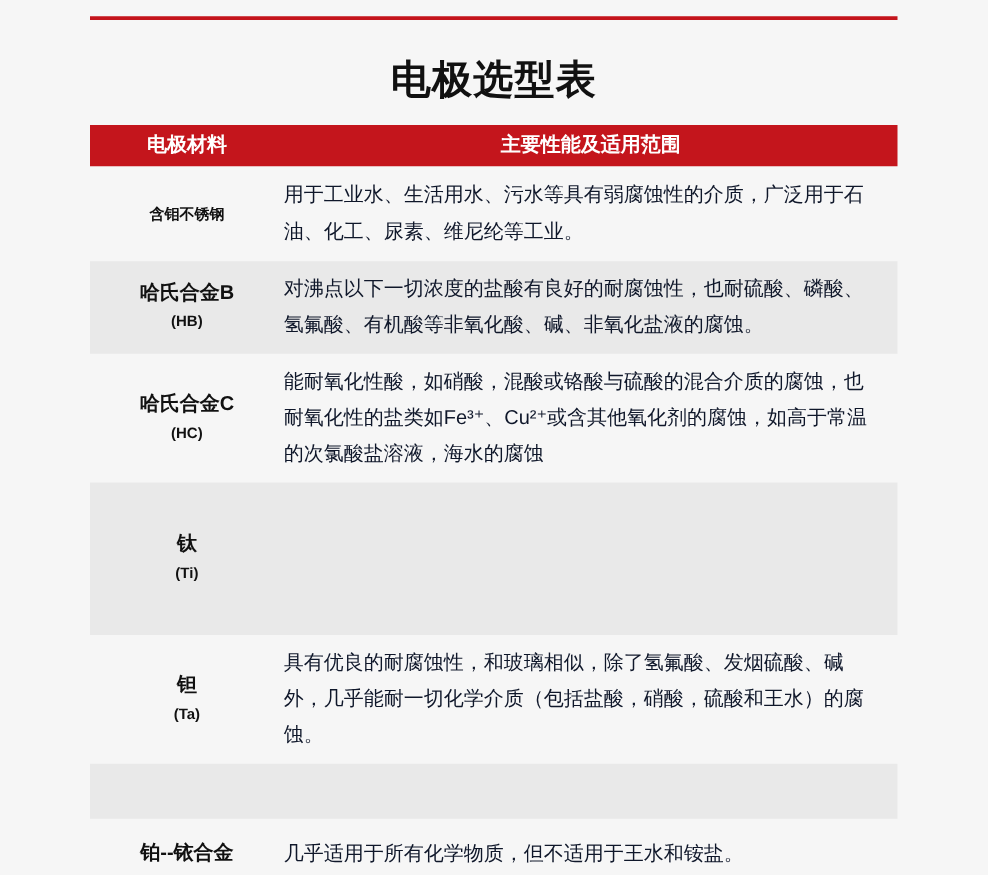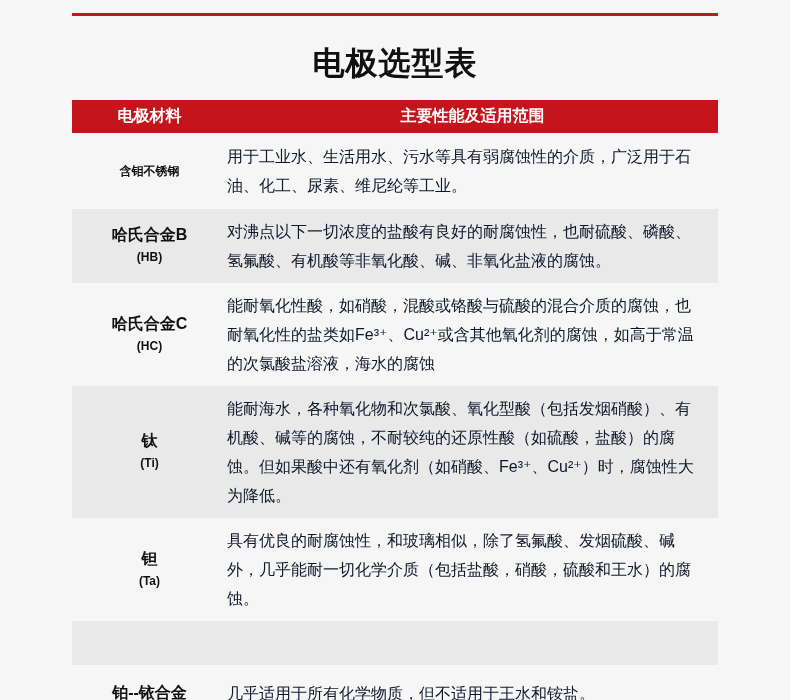--- a/index.html
+++ b/index.html
@@ -134,23 +134,20 @@
       <div class="desc-cell">
         <span class="desc-text">能耐氧化性酸，如硝酸，混酸或铬酸与硫酸的混合介质的腐蚀，也耐氧化性的盐类如Fe³⁺、Cu²⁺或含其他氧化剂的腐蚀，如高于常温的次氯酸盐溶液，海水的腐蚀</span>
       </div>
     </div>
 
     <div class="trow r3 shaded">
       <div class="material-cell">
         <span class="material-name">钛</span>
         <span class="material-code">(Ti)</span>
       </div>
-      <div class="desc-cell">
-        <span class="desc-text">能耐海水，各种氧化物和次氯酸、氧化型酸（包括发烟硝酸）、有机酸、碱等的腐蚀，不耐较纯的还原性酸（如硫酸，盐酸）的腐蚀。但如果酸中还有氧化剂（如硝酸、Fe³⁺、Cu²⁺）时，腐蚀性大为降低。</span>
-      </div>
     </div>
 
     <div class="trow r4">
       <div class="material-cell">
         <span class="material-name">钽</span>
         <span class="material-code">(Ta)</span>
       </div>
       <div class="desc-cell">
         <span class="desc-text">具有优良的耐腐蚀性，和玻璃相似，除了氢氟酸、发烟硫酸、碱外，几乎能耐一切化学介质（包括盐酸，硝酸，硫酸和王水）的腐蚀。</span>
       </div>

